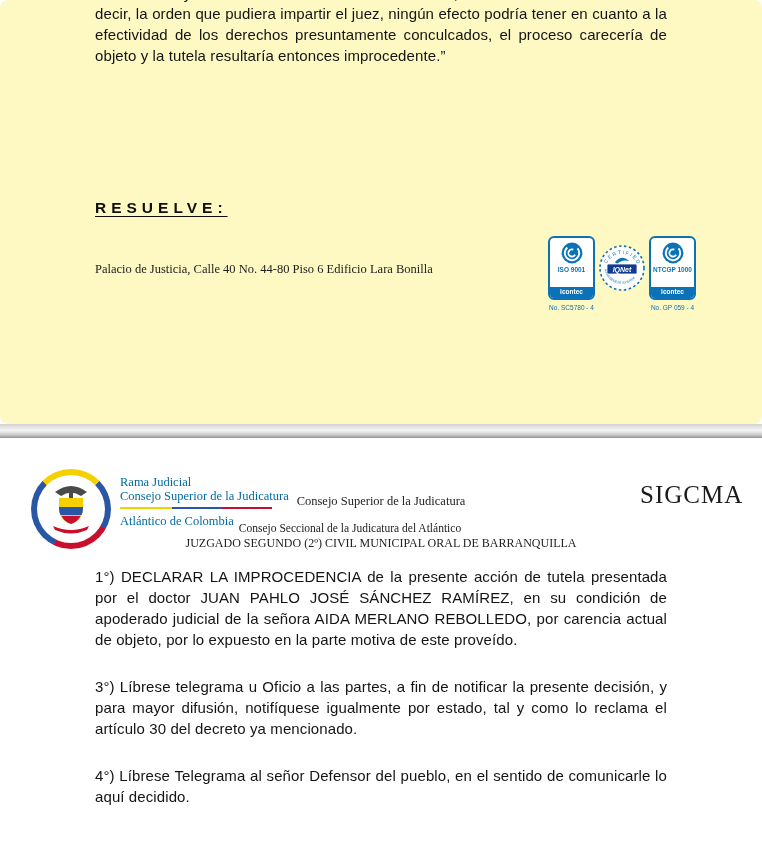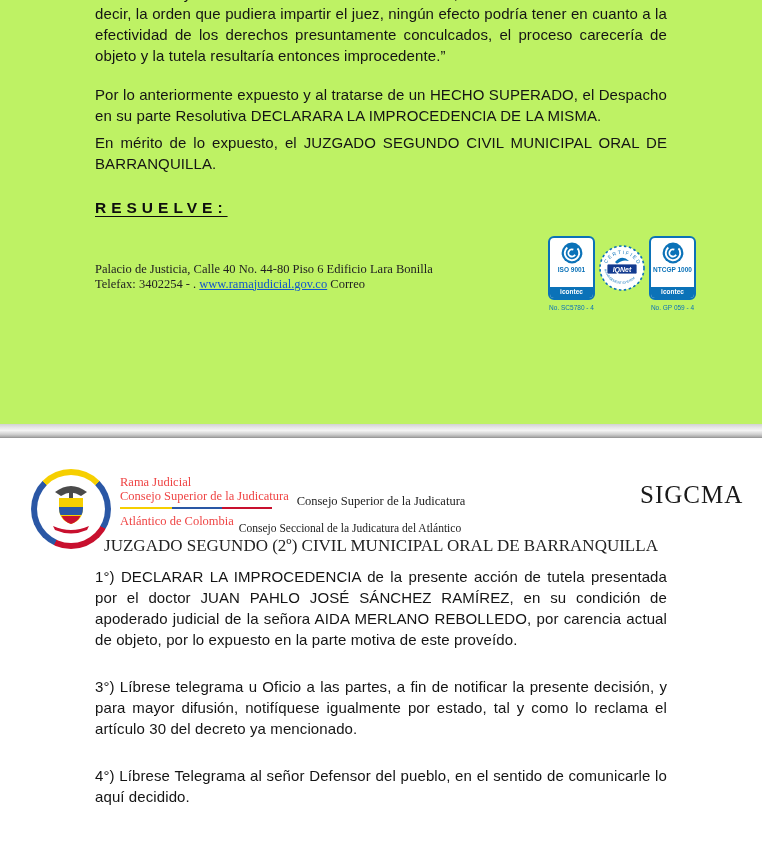--- a/index.html
+++ b/index.html
@@ -4,21 +4,21 @@
 <style>
   * { margin:0; padding:0; box-sizing:border-box; }
   html,body { background:#ffffff; }
   .viewport {
     position:relative; width:762px; height:868px; overflow:hidden;
     background:#ffffff;
     font-family:"Liberation Sans", sans-serif;
     color:#111;
   }
   
-  .page1 { position:absolute; left:0; top:0; width:762px; height:424px; background:#bef264; }
+  .page1 { position:absolute; left:0; top:0; width:762px; height:424px; background:#fef9c3;border-radius:8px; }
   .textcol { position:absolute; left:95px; width:572px; }
   .body-par {
     font-size:15px; line-height:21px; text-align:justify; color:#141414;
     letter-spacing:0.1px;
   }
   .sliver { position:absolute; left:95px; top:0; width:572px; height:4px; overflow:hidden; }
   .sliver .body-par { transform:translateY(-17px); }
   .resuelve {
     position:absolute; left:95px; top:199px; width:572px; text-align:left;
     font-size:15.5px; font-weight:bold; letter-spacing:5px;
@@ -54,65 +54,58 @@
   .page2 { position:absolute; left:0; top:439px; width:762px; height:429px; background:#fff; }
   .coat {
     position:absolute; left:31px; top:30px; width:80px; height:80px; border-radius:50%;
     background:conic-gradient(from 315deg, #f6cf00 0 90deg, #2a57a5 90deg 165deg, #c8102e 165deg 250deg, #2a57a5 250deg 360deg);
     display:flex; align-items:center; justify-content:center;
   }
   .coat-inner {
     width:68px; height:68px; border-radius:50%; background:#fff;
     display:flex; align-items:center; justify-content:center;
   }
-  .brand { position:absolute; left:120px; top:36px; font-family:"Liberation Serif", serif; color:#ef4444; }
+  .brand { position:absolute; left:120px; top:36px; font-family:"Liberation Serif", serif; color:#0369a1; }
   .brand-l1 { font-size:12.5px; line-height:14px; }
   .brand-l2 { font-size:12.5px; line-height:14px; }
   .flag-line {
     width:152px; height:2px; margin:4px 0 5px;
     background:linear-gradient(90deg, #f6cf00 0 34%, #2a57a5 34% 67%, #c8102e 67% 100%);
   }
   .brand-l3 { font-size:12.5px; line-height:14px; }
   .hdr-center1 { position:absolute; left:0; top:55px; width:762px; text-align:center;
     font-family:"Liberation Serif", serif; font-size:12.5px; color:#222; }
   .hdr-center2 { position:absolute; left:0; top:83px; width:700px; text-align:center;
     font-family:"Liberation Serif", serif; font-size:11.5px; color:#222; }
   .hdr-center3 { position:absolute; left:0; top:97px; width:762px; text-align:center;
-    font-family:"Liberation Serif", serif; font-size:17px; color:#222; }
+    font-family:"Liberation Serif", serif; font-size:12px; color:#222; }
   .sigcma { position:absolute; left:598px; top:42px; width:160px;
     font-family:"Liberation Serif", serif; font-size:25px; letter-spacing:1px; color:#1a1a1a;margin-left:42px; }
   .resolutions { position:absolute; left:95px; top:127px; width:572px; }
   .resolutions .body-par { margin-bottom:26px; }
 </style>
 </head>
 <body>
 
 <div class="viewport">
 
   <div class="page1">
 
     <div class="sliver">
       <div class="body-par">conculcados ya han sido restablecidos antes del fallo, es</div>
     </div>
 
     <div class="textcol" style="top:3px;">
       <p class="body-par">decir, la orden que pudiera impartir el juez, ningún efecto podría tener en cuanto a la efectividad de los derechos presuntamente conculcados, el proceso carecería de objeto y la tutela resultaría entonces improcedente.”</p>
     </div>
-    <div class="textcol" style="top:84px;">
-      <p class="body-par">Por lo anteriormente expuesto y al tratarse de un HECHO SUPERADO, el Despacho en su parte Resolutiva DECLARARA LA IMPROCEDENCIA DE LA MISMA.</p>
-    </div>
-    <div class="textcol" style="top:132px;">
-      <p class="body-par">En mérito de lo expuesto, el JUZGADO SEGUNDO CIVIL MUNICIPAL ORAL DE BARRANQUILLA.</p>
-    </div>
 
     <div class="resuelve">RESUELVE:</div>
 
     <div class="footer">
       <div>Palacio de Justicia, Calle 40 No. 44-80 Piso 6 Edificio Lara Bonilla</div>
-      <div><span>Telefax: 3402254 - . </span><a href="#">www.ramajudicial.gov.co</a><span> Correo</span></div>
     </div>
 
     <div class="badges">
 
       <div class="badge-col">
         <div class="icontec-badge">
           <svg class="swirl" width="24" height="24" viewBox="0 0 30 30">
             <circle cx="15" cy="15" r="13" fill="#0b72b8"></circle>
             <circle cx="15" cy="15" r="9" fill="none" stroke="#fff" stroke-width="2.4" stroke-dasharray="42 15" transform="rotate(-40 15 15)"></circle>
             <circle cx="15" cy="15" r="4.5" fill="none" stroke="#fff" stroke-width="2.2" stroke-dasharray="20 9" transform="rotate(30 15 15)"></circle>

